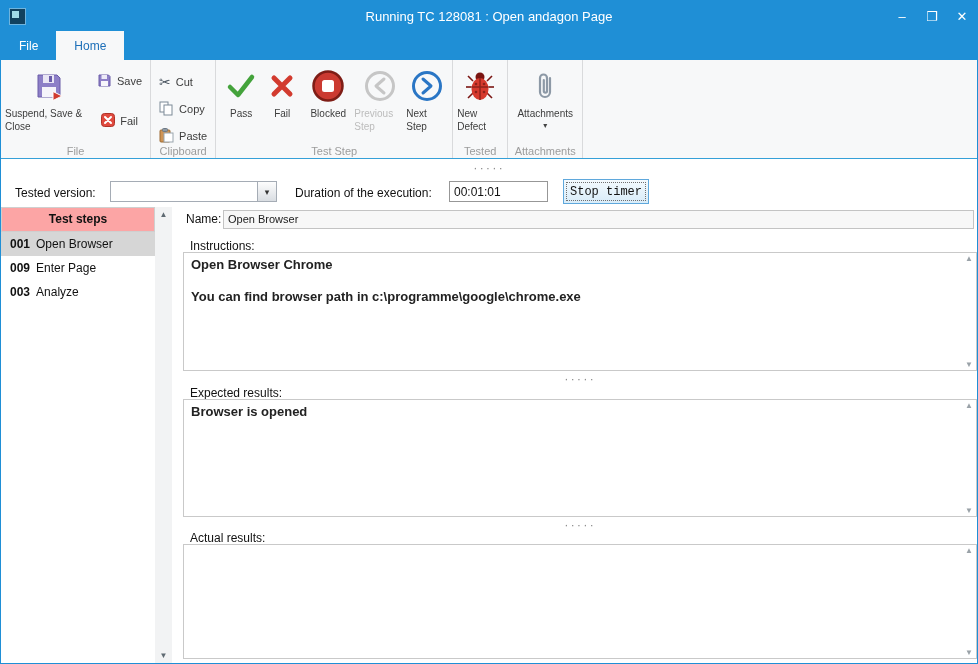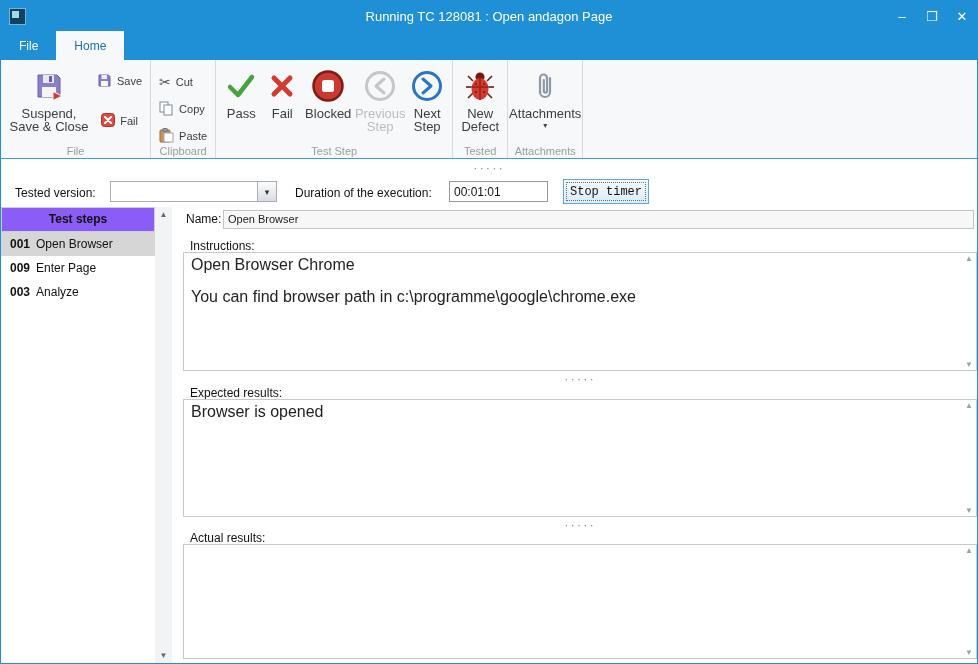--- a/index.html
+++ b/index.html
@@ -27,21 +27,21 @@
   .tab.active{ background:#f7f8f9; color:#1d6fb8; }
 
   
   .ribbon{ position:absolute; top:59px; left:0; right:0; height:99px; background:#f7f8f9;
            border-bottom:1px solid #35a0d8; display:flex; }
   .rgroup{ position:relative; border-right:1px solid #d9dadc; padding:3px 4px 15px; display:flex; align-items:flex-start; }
   .rgroup-label{ position:absolute; left:0; right:0; bottom:1px; text-align:center; font-size:11px; color:#9c9c9c; }
   .rbtn{ display:flex; cursor:default; }
   .rbtn.big{ flex-direction:column; align-items:center; padding-top:4px; height:82px; }
   .ric{ height:38px; display:flex; align-items:center; justify-content:center; }
-  .rlabel{ font-size:13px; line-height:13px; text-align:center; color:#3d3d3d; margin-top:2px; }
+  .rlabel{ font-size:10px; line-height:13px; text-align:left; color:#3d3d3d; margin-top:2px; }
   .rbtn.small{ align-items:center; gap:5px; padding:3px 4px; font-size:11px; color:#3d3d3d; height:22px; }
   .vstack{ display:flex; flex-direction:column; margin-top:7px; gap:18px;align-items:center; }
   .clipstack{ display:flex; flex-direction:column; margin-top:8px; gap:5px; }
   .disabled .rlabel{ color:#bcbcbc; }
   .w88{width:88px} .w42{width:42px} .w40{width:40px} .w52{width:52px} .w46{width:46px} .w66{width:66px}
   .cut-glyph{ font-size:14px; color:#4a5560; }
   .rcaret{ font-size:8px; color:#444; margin-top:1px; }
 
   
   .grip{ position:absolute; text-align:center; color:#8f8f8f; font-size:13px; letter-spacing:2px;
@@ -61,37 +61,37 @@
              font-size:12px; padding:0 4px; font-family:"Liberation Sans", sans-serif; color:#111; background:#fff; }
   .btn-stop{ position:absolute; left:562px; top:178px; width:86px; height:25px;
              border:1px solid #5fa8dc; background:linear-gradient(#f4fafe,#d8ecf9);
              font-size:12px; font-family:Liberation Mono, monospace; color:#111;
              outline:1px dotted #707070; outline-offset:-4px; cursor:default; }
 
   
   .steps{ position:absolute; left:0; top:206px; bottom:0; width:171px; background:#fff; }
   .steps-header{ position:absolute; left:0; top:0; width:154px; height:25px; line-height:23px;
                  text-align:center; font-weight:bold; font-size:12px; border:1px solid #cfcfcf;
-                 background:#8b5cf6; color:#111; }
+                 background:#fca5a5; color:#111; }
   .steps-scroll{ position:absolute; right:0; top:0; bottom:0; width:17px; background:#f2f3f4;
                  display:flex; flex-direction:column; justify-content:space-between; align-items:center;
                  padding:3px 0; font-size:8px; color:#5f6a72; cursor:default; }
   .step-item{ position:absolute; left:0; width:154px; height:24px; line-height:24px; padding-left:9px;
               font-size:12px; color:#111; cursor:default; }
   .step-item.selected{ background:#d6d6d6; }
   .step-num{ font-weight:bold; margin-right:6px; }
 
   
   .mlabel{ position:absolute; font-size:12px; color:#111; }
   .name-field{ position:absolute; left:222px; top:209px; right:3px; height:19px;
                border:1px solid #c3c3c3; background:#f7f7f7; font-size:11px; line-height:17px;
                padding:0 4px; color:#222; }
   .box{ position:absolute; left:182px; right:0; border:1px solid #c9c9c9; background:#fff; overflow:hidden; }
-  .box-text{ position:absolute; inset:4px 20px 4px 7px; font-size:16px; line-height:16px; color:#222;
-             white-space:pre-wrap; overflow:hidden; }
+  .box-text{ position:absolute; inset:4px 20px 4px 7px; font-size:13px; line-height:16px; color:#222;
+             white-space:pre-wrap; overflow:hidden;font-weight:bold; }
   .sUp{ position:absolute; top:1px; right:3px; font-size:8px; color:#9aa2a8; cursor:default; }
   .sDn{ position:absolute; bottom:1px; right:3px; font-size:8px; color:#9aa2a8; cursor:default; }
 </style>
 </head>
 <body>
 
 <div class="window">
 
   <div class="titlebar">
     <div class="app-icon"></div>

